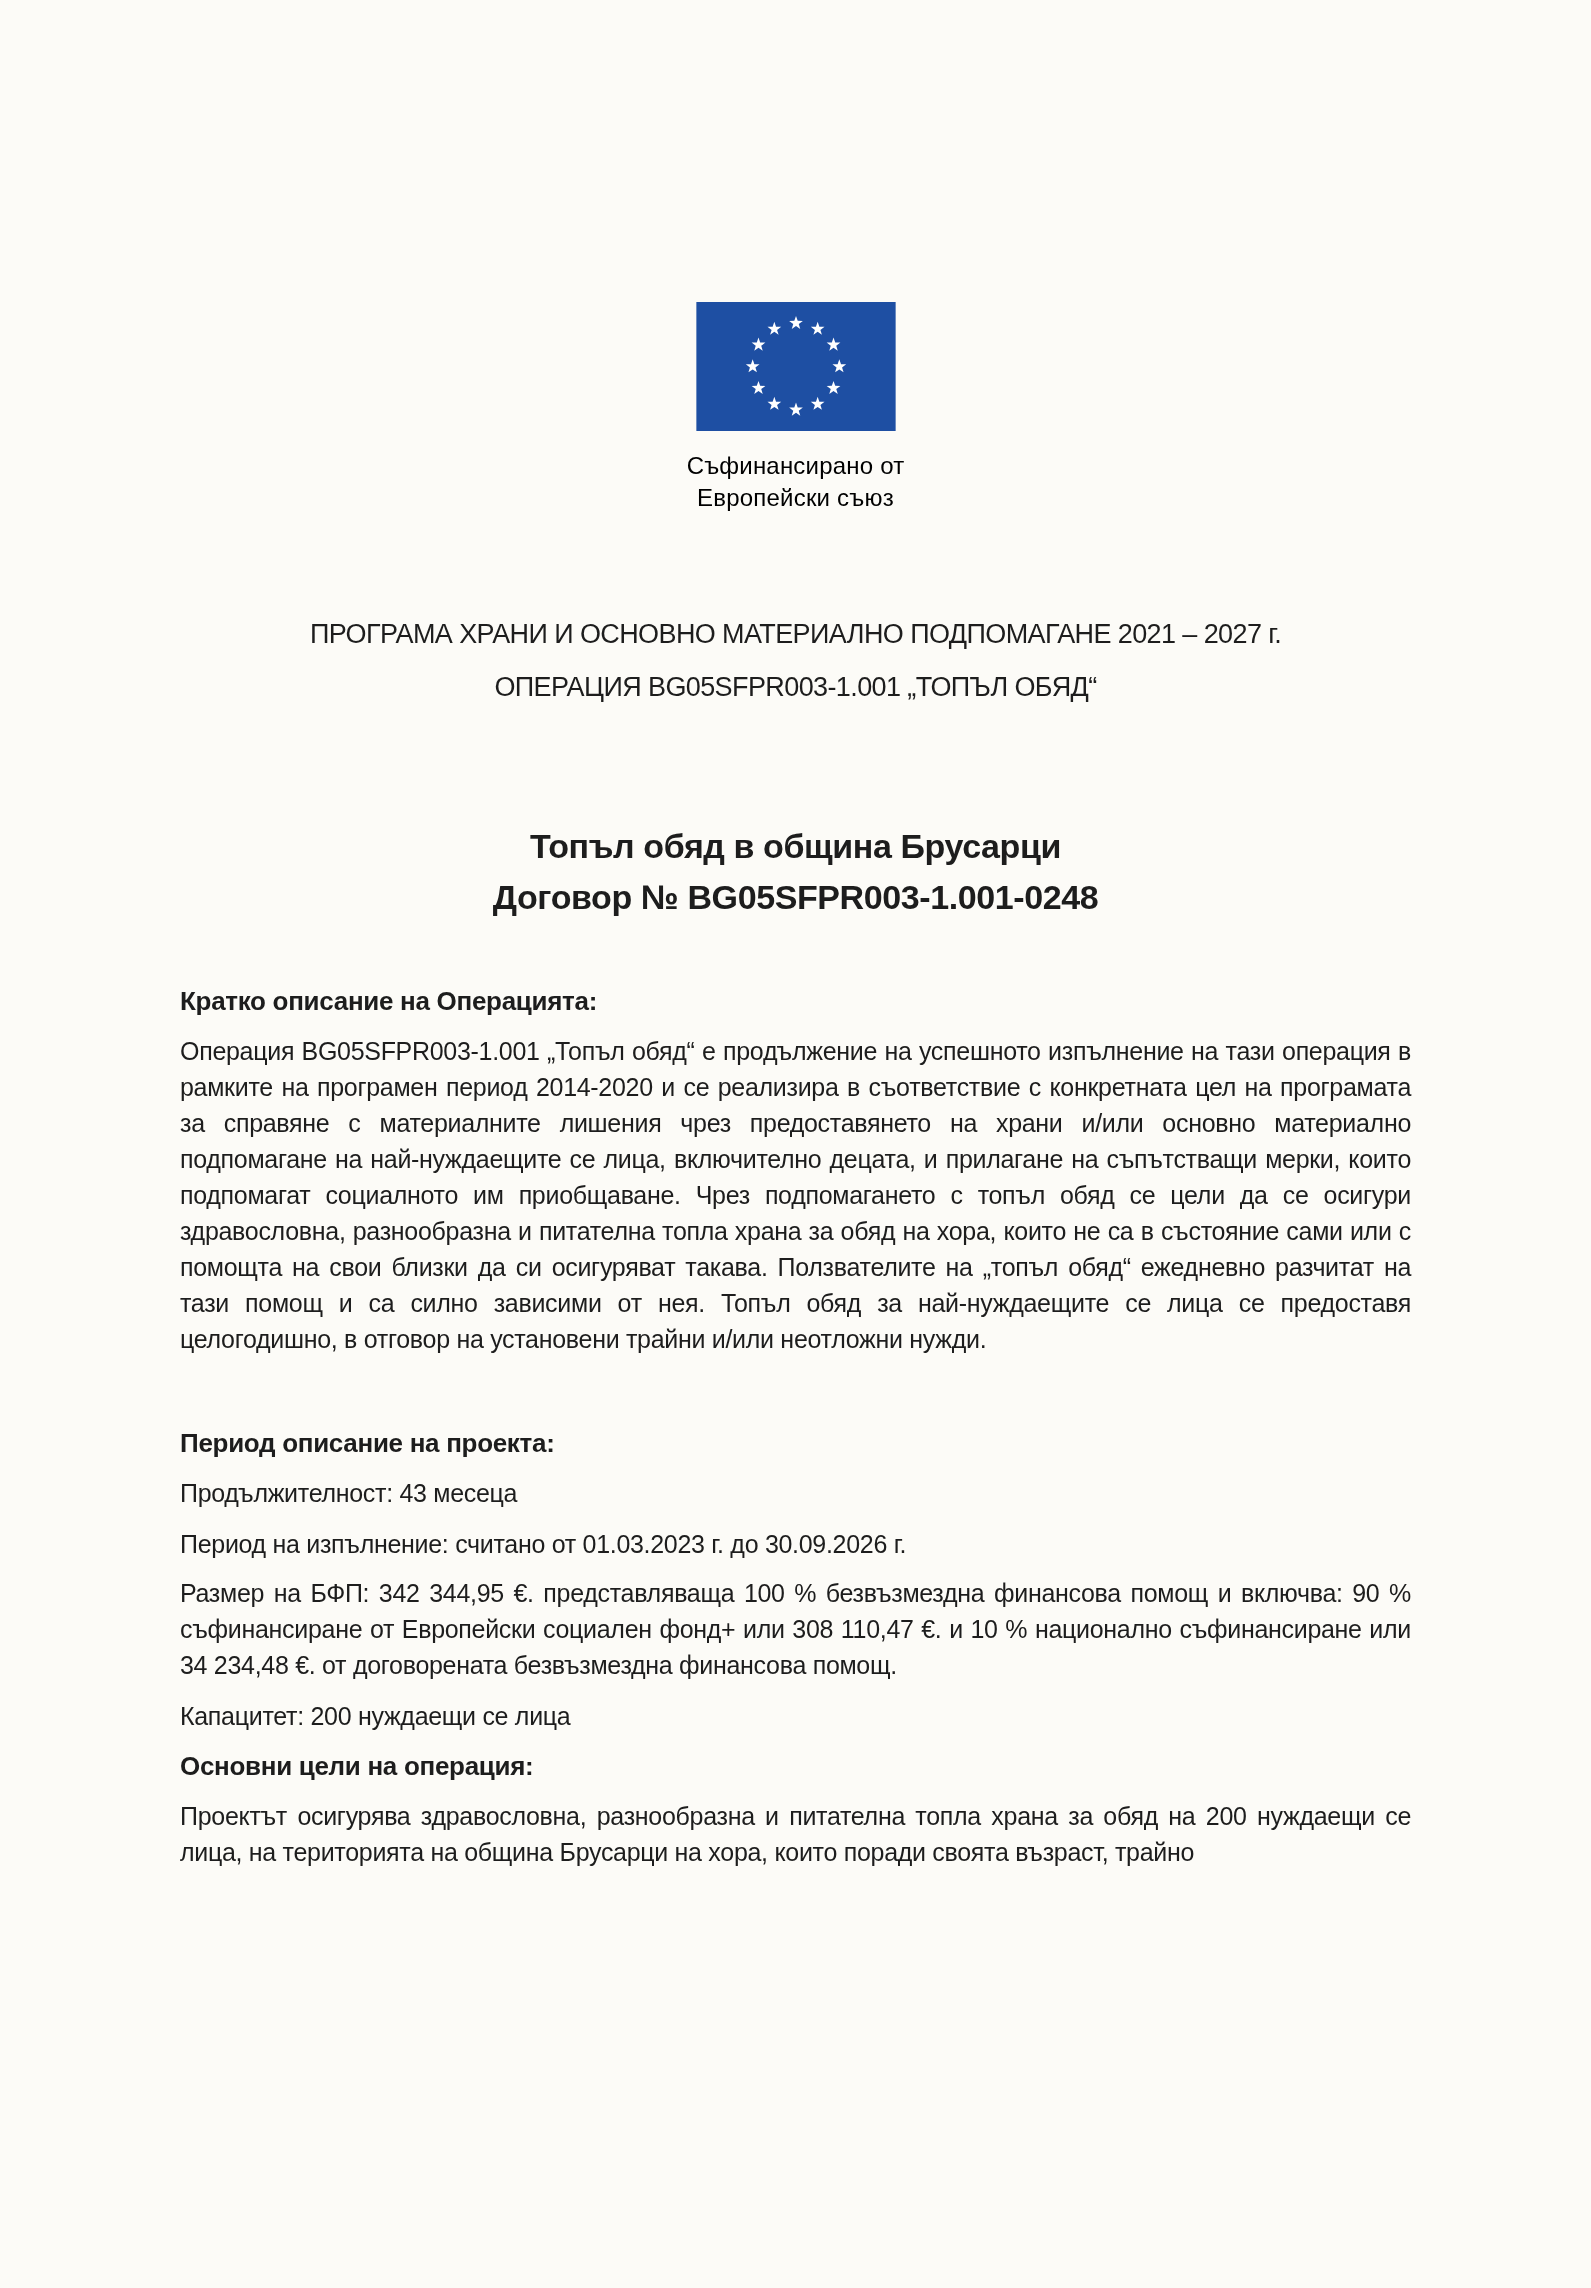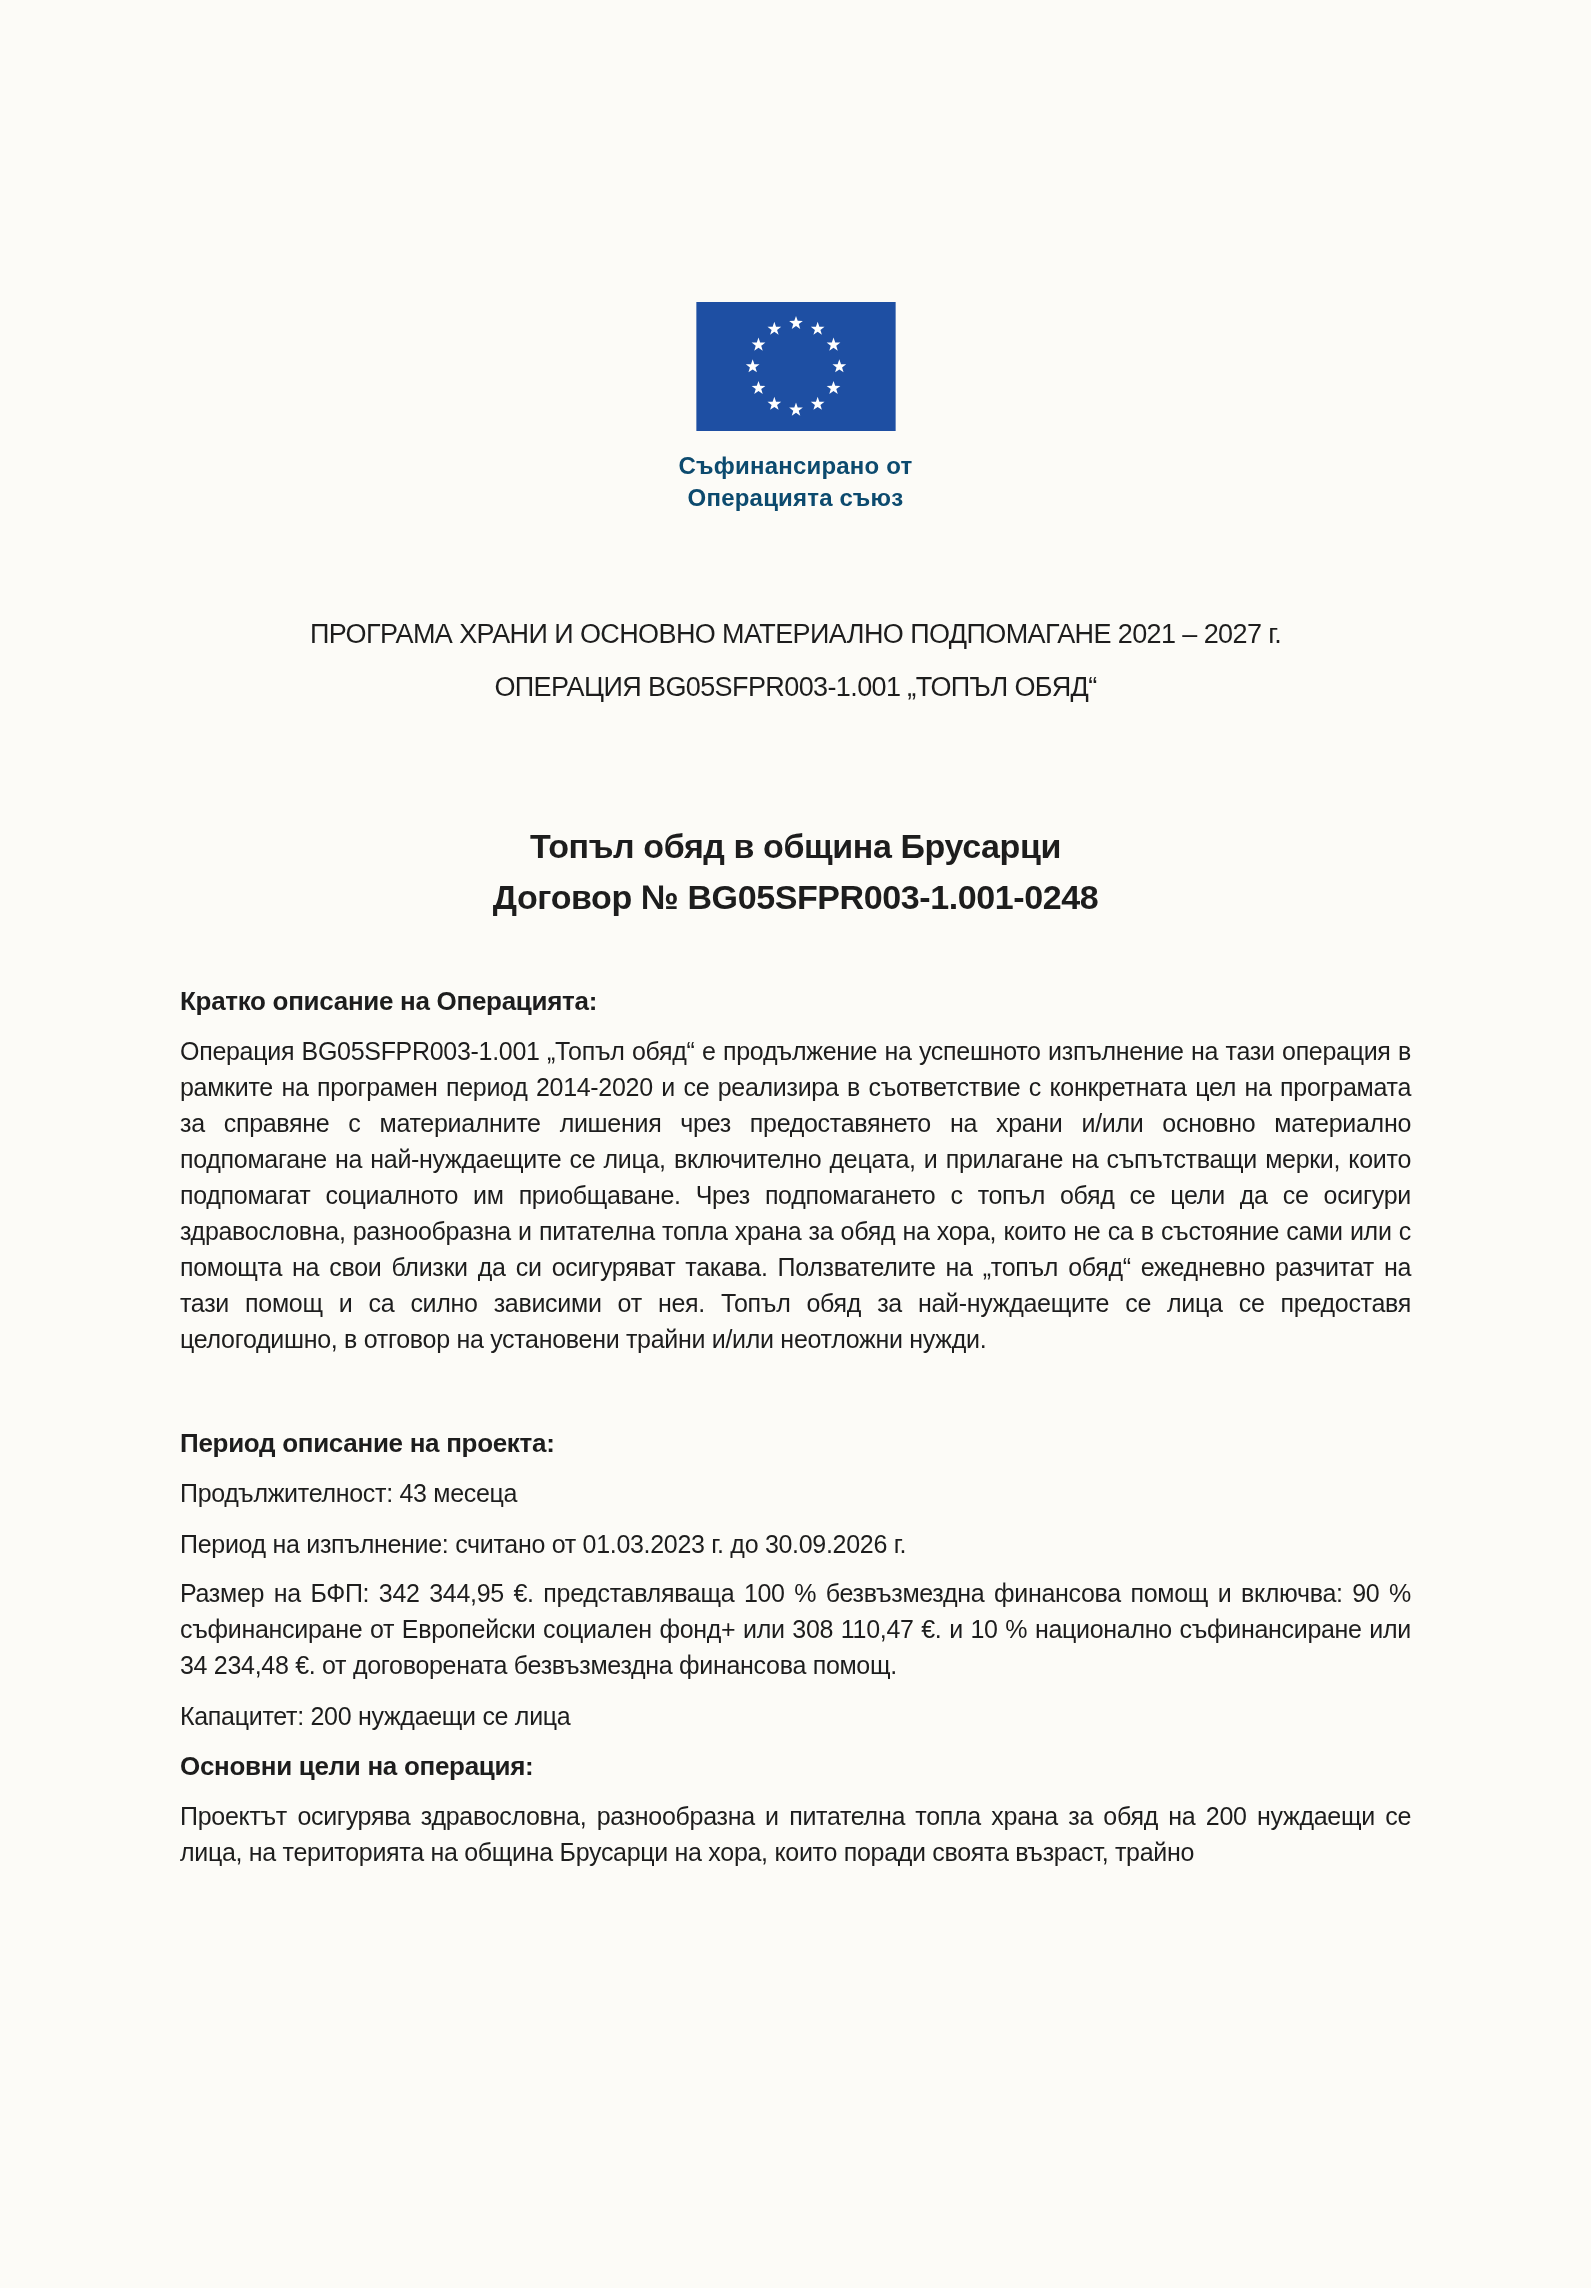--- a/index.html
+++ b/index.html
@@ -13,24 +13,24 @@
     overflow: hidden;
   }
   .inner { padding: 0 180px; }
 
   
   .logo-wrap { padding-top: 302px; text-align: center; }
   .eu-flag { display: inline-block; }
   .eu-caption {
     margin-top: 15.4px;
     text-align: center;
-    font-weight: 700;
+    font-weight: 400;
     font-size: 24px;
     line-height: 32px;
-    color: #0c4a6e;
+    color: #000000;
     letter-spacing: 0.2px;
   }
 
   
   .titles { margin-top: 102px; text-align: center; }
   .title-line {
     font-size: 27px;
     font-weight: 400;
     line-height: 37px;
     margin-bottom: 15.4px;
@@ -81,21 +81,21 @@
         <use href="#eu-star" transform="translate(103.5,112)"></use>
         <use href="#eu-star" transform="translate(81,105.97)"></use>
         <use href="#eu-star" transform="translate(64.53,89.5)"></use>
         <use href="#eu-star" transform="translate(58.5,67)"></use>
         <use href="#eu-star" transform="translate(64.53,44.5)"></use>
         <use href="#eu-star" transform="translate(81,28.03)"></use>
       </g>
     </svg>
     <div class="eu-caption">
       <div>Съфинансирано от</div>
-      <div>Операцията съюз</div>
+      <div>Европейски съюз</div>
     </div>
   </div>
 
   <div class="inner body-text">
 
     <div class="titles">
       <div class="title-line">ПРОГРАМА ХРАНИ И ОСНОВНО МАТЕРИАЛНО ПОДПОМАГАНЕ 2021 – 2027 г.</div>
       <div class="title-line">ОПЕРАЦИЯ BG05SFPR003-1.001 „ТОПЪЛ ОБЯД“</div>
     </div>
 

